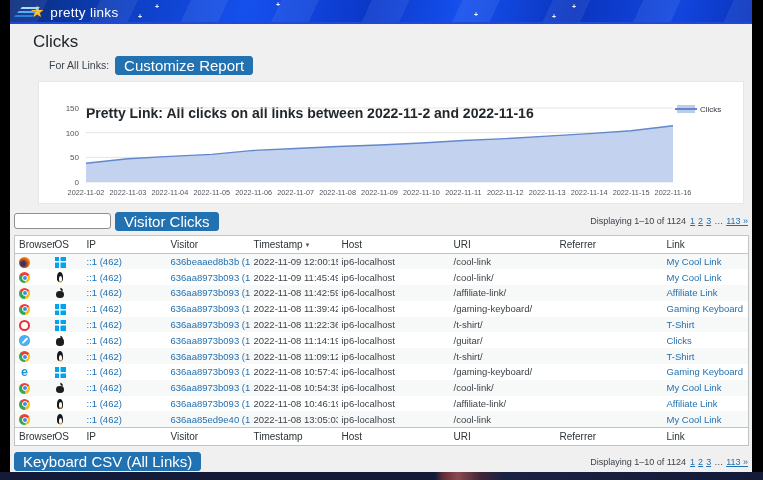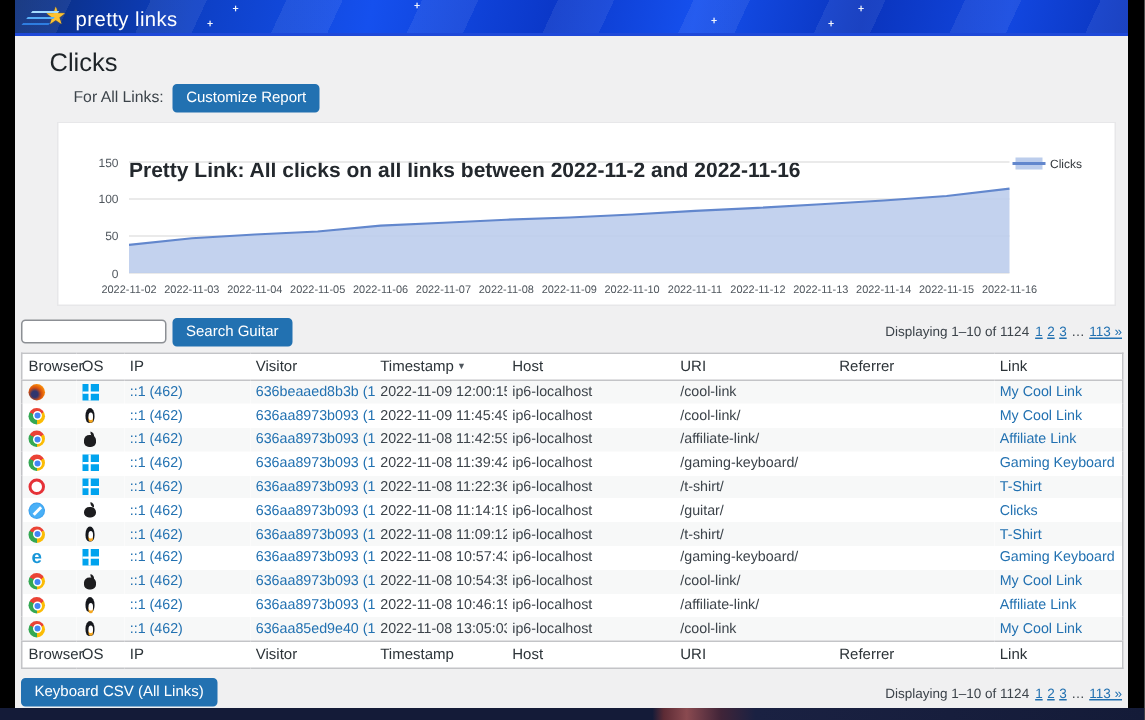--- a/index.html
+++ b/index.html
@@ -19,21 +19,21 @@
     transform:skewX(-38deg); border-radius:2px; }
   .star { color:#fdc232; font-size:16px; line-height:16px; text-shadow:0 0 1px #b37f00; }
   .brand-text { color:#fff; font-size:13.5px; font-weight:500; letter-spacing:.3px; margin-left:6px; }
   .sparkle { position:absolute; color:#ffffff; font-size:7px; line-height:7px; opacity:.95; font-weight:bold; }
 
   
   .page-title { margin:8px 0 0 23px; font-size:17px; line-height:20px; font-weight:400; color:#1d2327; }
   .toolbar-row { margin:4px 0 0 23px; height:18px; display:flex; align-items:center; gap:6px;padding-left:16px; }
   .scope-label { font-size:10.5px; color:#3c434a; }
   .btn-blue { background:#2271b1; color:#fff; border:1px solid #2271b1; border-radius:3px;
-    font-size:10px; line-height:11px; padding:3px 8px; cursor:pointer; font-family:inherit; }
+    font-size:15px; line-height:11px; padding:3px 8px; cursor:pointer; font-family:inherit; }
 
   
   .chart-card { position:relative; margin:7px 8px 0 28px; height:123px; background:#fff; border:1px solid #e7e7e9; }
   .chart-title { position:absolute; left:47px; top:23px; font-size:14px; font-weight:bold; color:#23282d; }
   .chart-svg { position:absolute; left:0; top:22px; width:704px; height:99px; }
 
   
   .search-row { margin:8px 4px 0 4px; height:18px; display:flex; align-items:center; }
   .search-input { width:97px; height:16px; border:1px solid #8c8f94; border-radius:3px; background:#fff;
     font-size:10px; padding:0 4px; font-family:inherit; }
@@ -137,21 +137,21 @@
           <text x="592.0714285714286" y="91" text-anchor="middle" font-size="7.3" fill="#50575e" font-family="Liberation Sans, sans-serif">2022-11-15</text>
           <text x="634" y="91" text-anchor="middle" font-size="7.3" fill="#50575e" font-family="Liberation Sans, sans-serif">2022-11-16</text>
           <rect x="638" y="1" width="18" height="8" fill="#bccdec" stroke="none"></rect>
           <line x1="636" y1="5" x2="658" y2="5" stroke="#6287cd" stroke-width="2"></line>
           <text x="661" y="8" font-size="8" fill="#32373c" font-family="Liberation Sans, sans-serif">Clicks</text>
         </svg>
     </div>
 
     <div class="search-row">
       <input class="search-input" type="text" placeholder="" style="">
-      <button class="btn-blue search-btn">Search Guitar</button>
+      <button class="btn-blue search-btn">Visitor Clicks</button>
       <div class="pagination">
         <span>Displaying 1–10 of 1124</span>
         <span style="display:flex; gap:3px;">
             <a class="pg">1</a>
             <a class="pg">2</a>
             <a class="pg">3</a>
             <span class="pg-ellipsis">…</span>
             <a class="pg">113 »</a>
           </span>
       </div>

